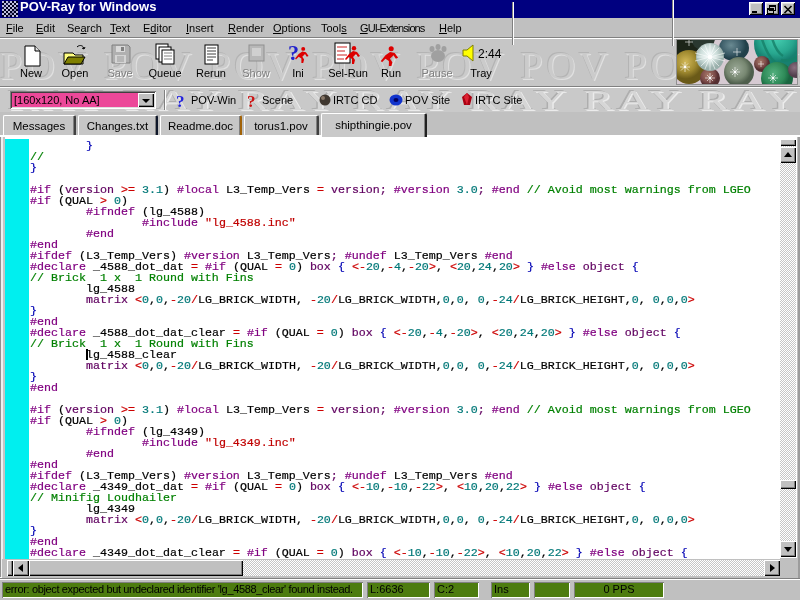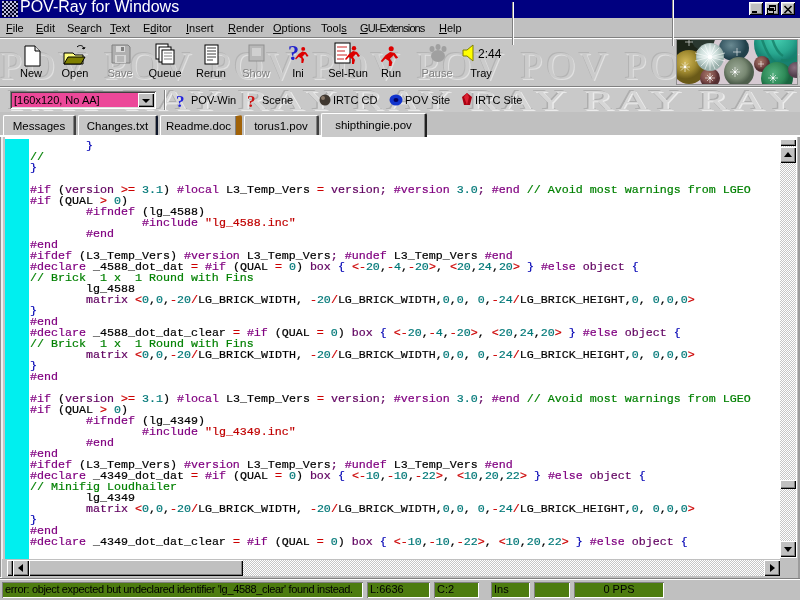--- a/index.html
+++ b/index.html
@@ -1,19 +1,19 @@
 <!DOCTYPE html>
 <html><head><meta charset="utf-8"><style>
 *{margin:0;padding:0;box-sizing:border-box}
 body{width:800px;height:600px;overflow:hidden;position:relative;background:#c0c0c0;
  font-family:"Liberation Sans",sans-serif;-webkit-font-smoothing:none}
 .abs{position:absolute}
 
 #title{left:0;top:0;width:800px;height:18px;background:#000080}
-#title .txt{left:20px;top:1px;color:#fff;font-weight:normal;font-size:16px;line-height:12px;letter-spacing:0px}
+#title .txt{left:20px;top:1px;color:#fff;font-weight:bold;font-size:13px;line-height:12px;letter-spacing:0px}
 .wbtn{top:2px;width:14px;height:13px;background:#c0c0c0;
  box-shadow:inset 1px 1px 0 #fff,inset -1px -1px 0 #000,inset 2px 2px 0 #dfdfdf,inset -2px -2px 0 #808080}
 
 #menu{left:0;top:18px;width:800px;height:20px;background:#c0c0c0;font-size:11px;color:#000}
 #menu i{font-style:normal;position:absolute;top:4px}
 #menu u{text-decoration:underline}
 
 #tb1{left:0;top:39px;width:800px;height:47px;background:#c6c6c6;overflow:hidden}
 #tb2{left:0;top:88px;width:800px;height:24px;background:#c9c9c9;overflow:visible}
 .wm{position:absolute;font-family:"Liberation Serif",serif;color:#cbcbcb;text-shadow:1px 1px 0 #e0e0e0,-1px -1px 0 #b4b4b4;white-space:nowrap}
@@ -348,21 +348,21 @@
     </svg>
     <div class="abs" style="left:475px;top:94px;font-size:11px;color:#000;white-space:nowrap">IRTC Site</div>
   </div>
 
 <div class="abs tab" style="left:3px;top:115px;width:73px;height:20px;border-right:2px solid #404040">
     <span style="top:4px">Messages</span>
   </div>
 <div class="abs tab" style="left:78px;top:115px;width:80px;height:20px;border-right:2px solid #0f172a">
     <span style="top:4px">Changes.txt</span>
   </div>
-<div class="abs tab" style="left:160px;top:115px;width:82px;height:20px;border-right:6px solid #a16207">
+<div class="abs tab" style="left:160px;top:115px;width:82px;height:20px;border-right:2px solid #a16207">
     <span style="top:4px">Readme.doc</span>
   </div>
 <div class="abs tab" style="left:244px;top:115px;width:75px;height:20px;border-right:2px solid #404040">
     <span style="top:4px">torus1.pov</span>
   </div>
 <div class="abs tab" style="left:321px;top:113px;width:106px;height:24px;border-right:2px solid #202020;z-index:3;background:#c9c9c9">
     <span style="top:5px">shipthingie.pov</span>
   </div>
 
 <div class="abs" id="edframe"></div>
@@ -384,20 +384,21 @@
     <div><i class="d">#end</i></div>
     <div><i class="d">#ifdef</i> (L3_Temp_Vers) <i class="d">#version</i> L3_Temp_Vers<i class="k">;</i> <i class="d">#undef</i> L3_Temp_Vers <i class="d">#end</i></div>
     <div><i class="d">#declare</i> _4588_dot_dat <i class="o">=</i> <i class="d">#if</i> (QUAL <i class="o">=</i> <i class="n">0</i>) <i class="k">box</i> <i class="b">{</i> <i class="o">&lt;</i><i class="o">-</i><i class="n">20</i>,<i class="o">-</i><i class="n">4</i>,<i class="o">-</i><i class="n">20</i><i class="o">&gt;</i>, <i class="o">&lt;</i><i class="n">20</i>,<i class="n">24</i>,<i class="n">20</i><i class="o">&gt;</i> <i class="b">}</i> <i class="d">#else</i> <i class="k">object</i> <i class="b">{</i></div>
     <div><i class="c">// Brick  1 x  1 Round with Fins</i></div>
     <div>        lg_4588</div>
     <div>        <i class="k">matrix</i> <i class="o">&lt;</i><i class="n">0</i>,<i class="n">0</i>,<i class="o">-</i><i class="n">20</i><i class="o">/</i>LG_BRICK_WIDTH, <i class="o">-</i><i class="n">20</i><i class="o">/</i>LG_BRICK_WIDTH,<i class="n">0</i>,<i class="n">0</i>, <i class="n">0</i>,<i class="o">-</i><i class="n">24</i><i class="o">/</i>LG_BRICK_HEIGHT,<i class="n">0</i>, <i class="n">0</i>,<i class="n">0</i>,<i class="n">0</i><i class="o">&gt;</i></div>
     <div><i class="b">}</i></div>
     <div><i class="d">#end</i></div>
     <div><i class="d">#declare</i> _4588_dot_dat_clear <i class="o">=</i> <i class="d">#if</i> (QUAL <i class="o">=</i> <i class="n">0</i>) <i class="k">box</i> <i class="b">{</i> <i class="o">&lt;</i><i class="o">-</i><i class="n">20</i>,<i class="o">-</i><i class="n">4</i>,<i class="o">-</i><i class="n">20</i><i class="o">&gt;</i>, <i class="o">&lt;</i><i class="n">20</i>,<i class="n">24</i>,<i class="n">20</i><i class="o">&gt;</i> <i class="b">}</i> <i class="d">#else</i> <i class="k">object</i> <i class="b">{</i></div>
     <div><i class="c">// Brick  1 x  1 Round with Fins</i></div>
+    <div>        <span id="caret"></span>lg_4588_clear</div>
     <div>        <i class="k">matrix</i> <i class="o">&lt;</i><i class="n">0</i>,<i class="n">0</i>,<i class="o">-</i><i class="n">20</i><i class="o">/</i>LG_BRICK_WIDTH, <i class="o">-</i><i class="n">20</i><i class="o">/</i>LG_BRICK_WIDTH,<i class="n">0</i>,<i class="n">0</i>, <i class="n">0</i>,<i class="o">-</i><i class="n">24</i><i class="o">/</i>LG_BRICK_HEIGHT,<i class="n">0</i>, <i class="n">0</i>,<i class="n">0</i>,<i class="n">0</i><i class="o">&gt;</i></div>
     <div><i class="b">}</i></div>
     <div><i class="d">#end</i></div>
     <div></div>
     <div><i class="d">#if</i> (<i class="k">version</i> <i class="o">&gt;=</i> <i class="n">3.1</i>) <i class="d">#local</i> L3_Temp_Vers <i class="o">=</i> <i class="k">version</i><i class="k">;</i> <i class="d">#version</i> <i class="n">3.0</i><i class="k">;</i> <i class="d">#end</i> <i class="c">// Avoid most warnings from LGEO</i></div>
     <div><i class="d">#if</i> (QUAL <i class="o">&gt;</i> <i class="n">0</i>)</div>
     <div>        <i class="d">#ifndef</i> (lg_4349)</div>
     <div>                <i class="d">#include</i> <i class="s">"lg_4349.inc"</i></div>
     <div>        <i class="d">#end</i></div>
     <div><i class="d">#end</i></div>

